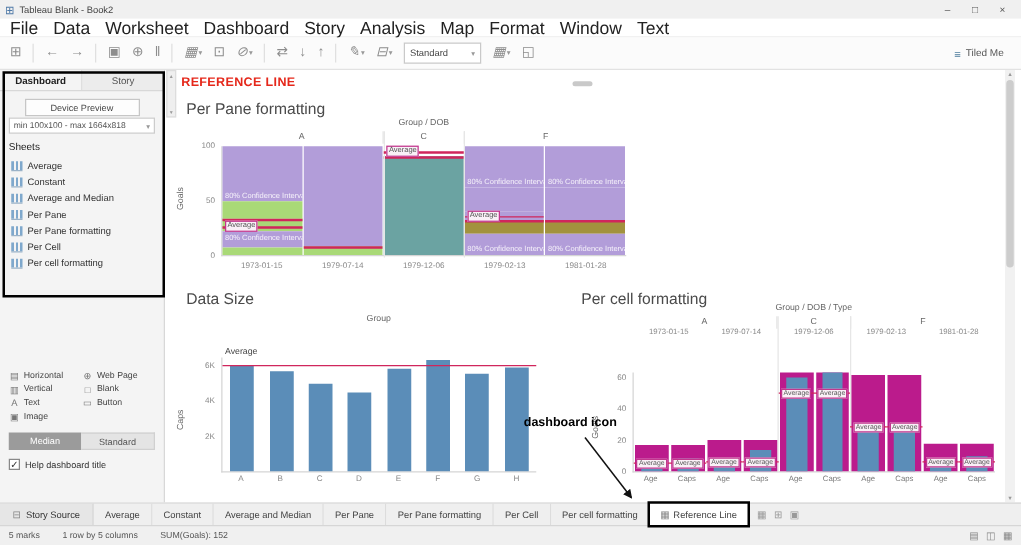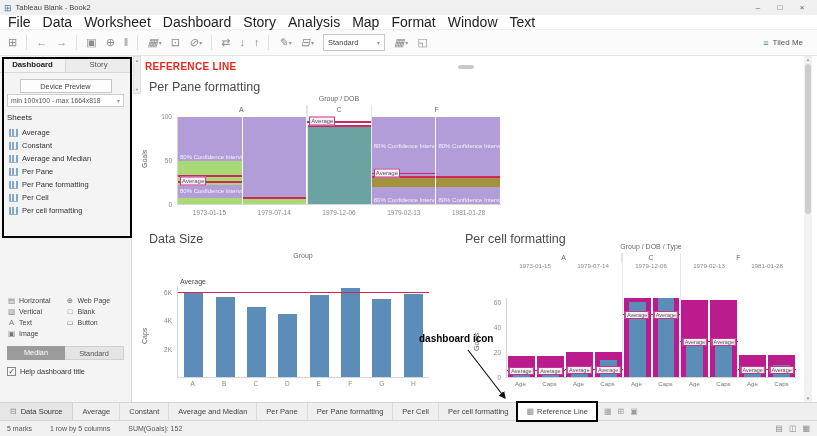--- a/index.html
+++ b/index.html
@@ -528,21 +528,21 @@
       <div class="thumb"></div>
       <i class="sarr down">▼</i>
     </div>
   </div>
 
   <div id="hl-left"></div>
 
   <div id="tabbar">
     <div class="dstab">
       <i>⊟</i>
-      <span>Data Source</span>
+      <span>Story Source</span>
     </div>
     <div id="tabs-mid">
         <div class="stab">Average</div>
         <div class="stab">Constant</div>
         <div class="stab">Average and Median</div>
         <div class="stab">Per Pane</div>
         <div class="stab">Per Pane formatting</div>
         <div class="stab">Per Cell</div>
         <div class="stab">Per cell formatting</div>
       </div>

